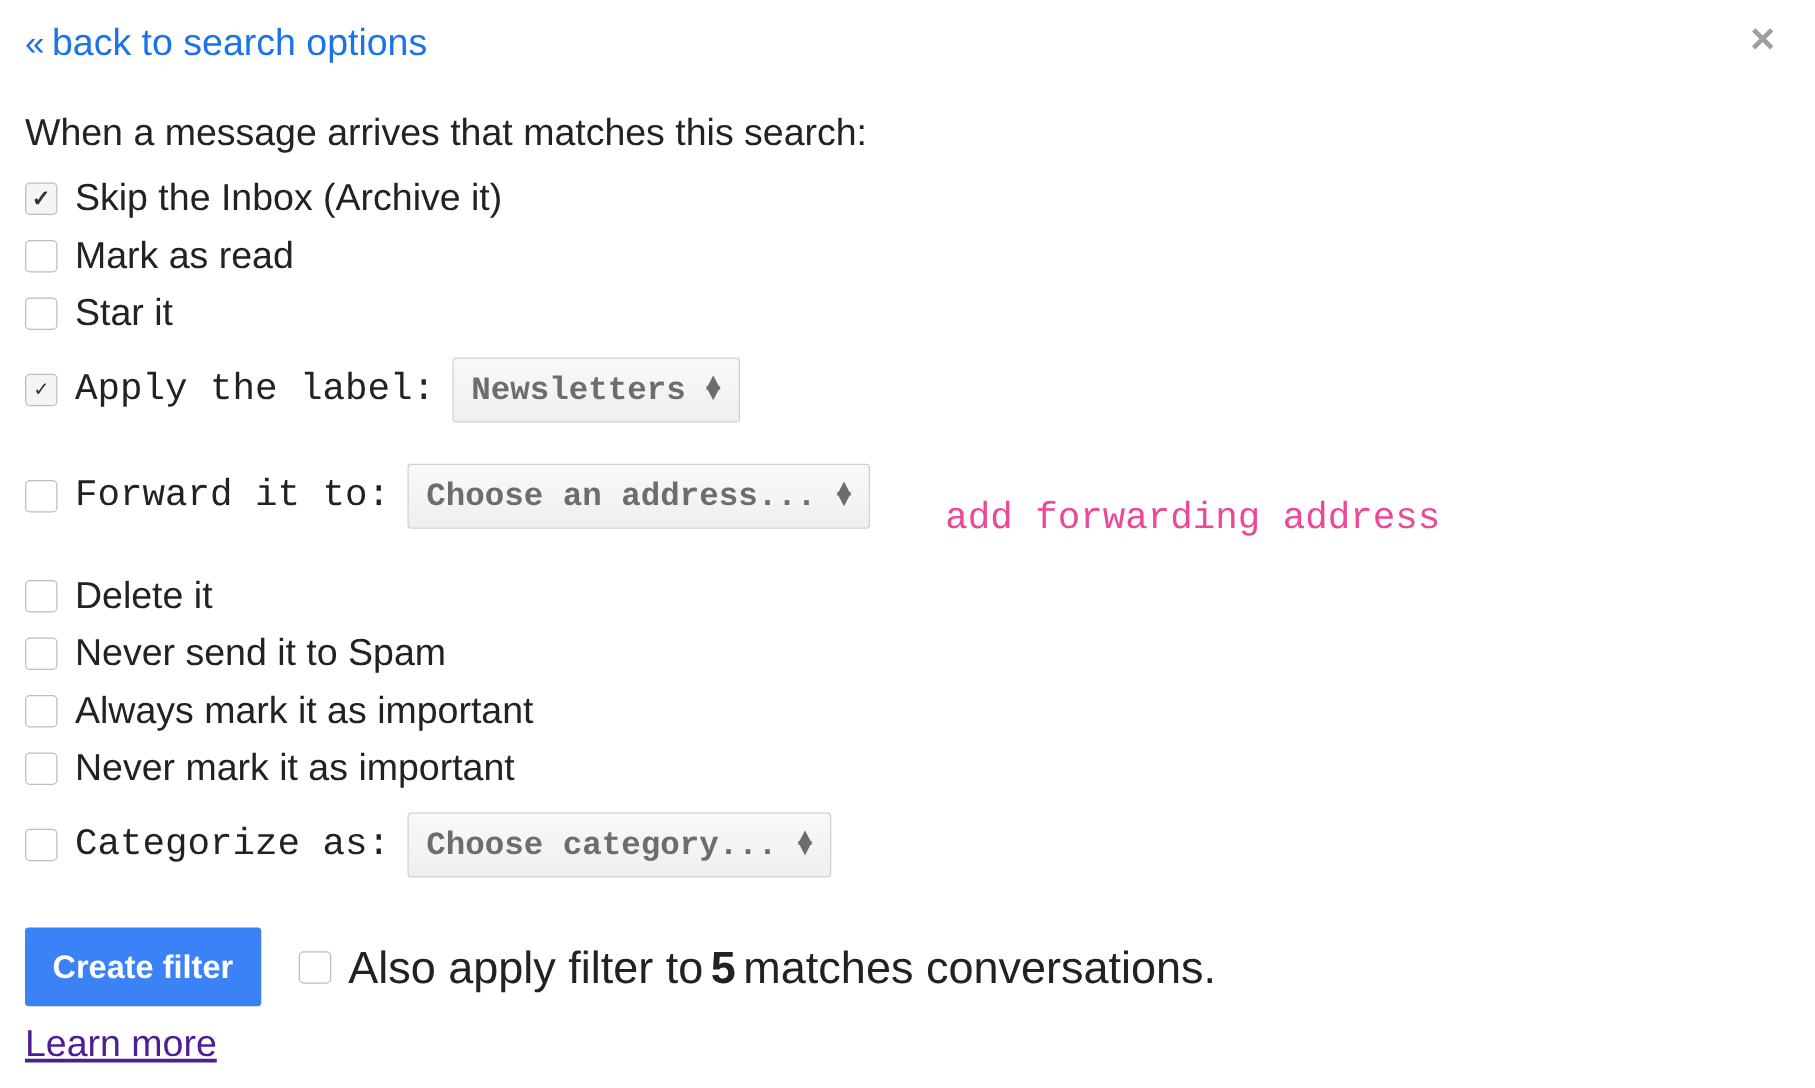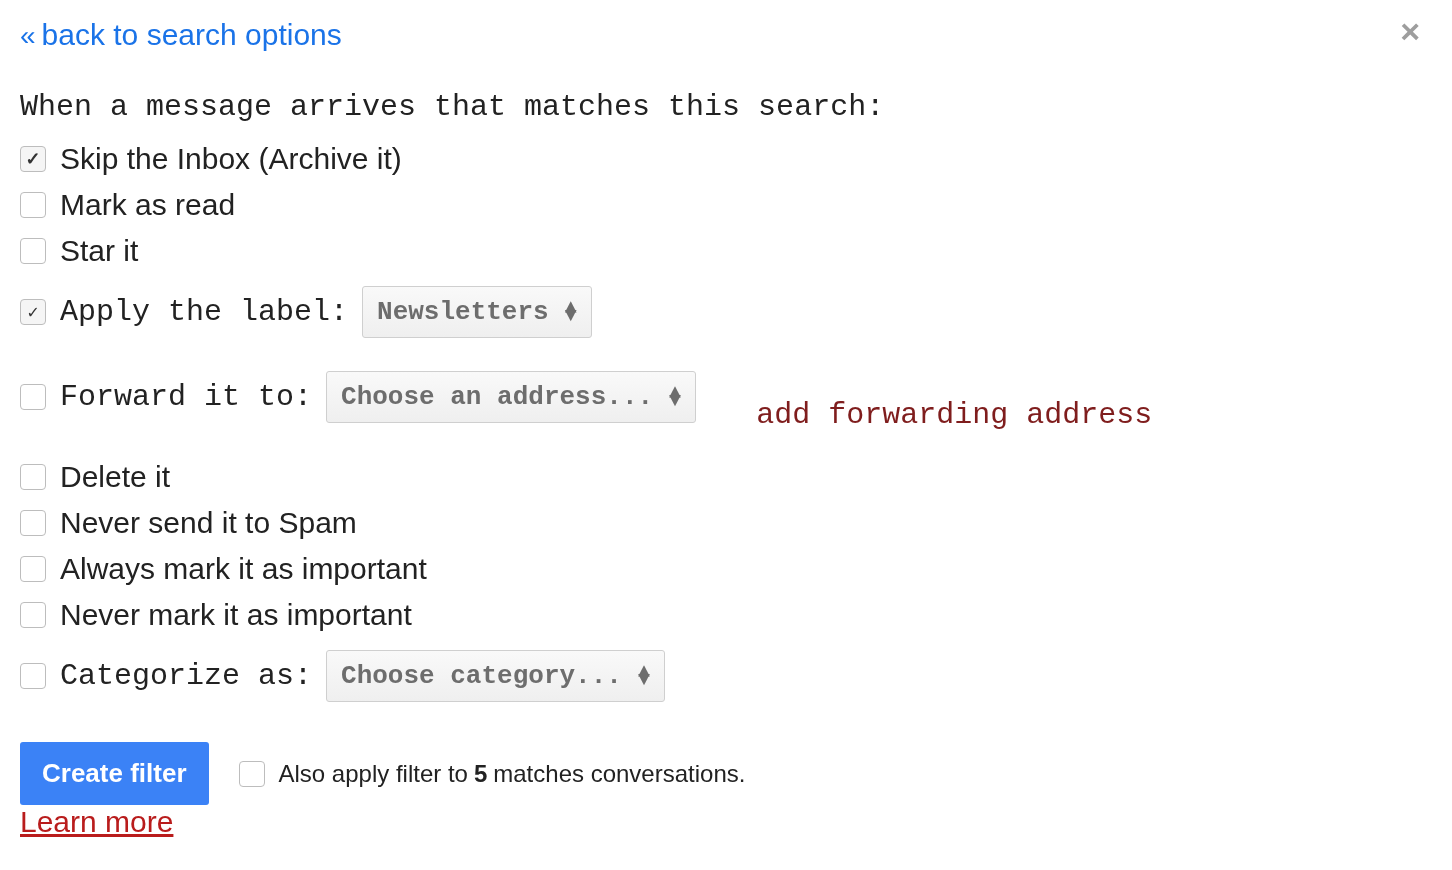--- a/index.html
+++ b/index.html
@@ -35,21 +35,20 @@
     right: 24px;
     color: #9e9e9e;
     font-size: 34px;
     font-weight: bold;
     cursor: pointer;
     line-height: 1;
   }
   .intro {
     font-size: 30px;
     margin: 14px 0 12px 0;
-    font-family: Liberation Mono, monospace;
   }
   .opt-row {
     display: flex;
     align-items: center;
     font-size: 30px;
     padding: 6px 0;
   }
   .opt-row.with-select {
     padding: 12px 0;
     font-family: Liberation Mono, monospace;
@@ -94,21 +93,21 @@
   }
   .sel .caret {
     margin-left: 16px;
     font-size: 20px;
     color: #6d6d6d;
     display: flex;
     flex-direction: column;
     line-height: 8px;
   }
   .link-blue {
-    color: #7f1d1d;
+    color: #ec4899;
     font-size: 30px;
     margin-left: 60px;
     cursor: pointer;
     margin-top: 36px;
   }
   .footer {
     display: flex;
     align-items: center;
     margin-top: 28px;
   }
@@ -117,31 +116,32 @@
     color: #fff;
     border: none;
     border-radius: 3px;
     font-size: 26px;
     font-weight: bold;
     padding: 16px 22px;
     cursor: pointer;
     margin-right: 30px;
   }
   .apply-also {
-    font-size: 24px;
+    font-size: 36px;
     display: flex;
     align-items: center;
   }
   .bold {
     font-weight: bold;
     margin: 0 6px;
   }
   .learn-more {
     display: inline-block;
-    color: #b91c1c;
+    margin-top: 14px;
+    color: #4c1d95;
     font-size: 30px;
     text-decoration: underline;
     cursor: pointer;
   }
   .spacer-top { margin-top: 10px; }
 </style>
 </head>
 <body>
 
 <div class="panel">

